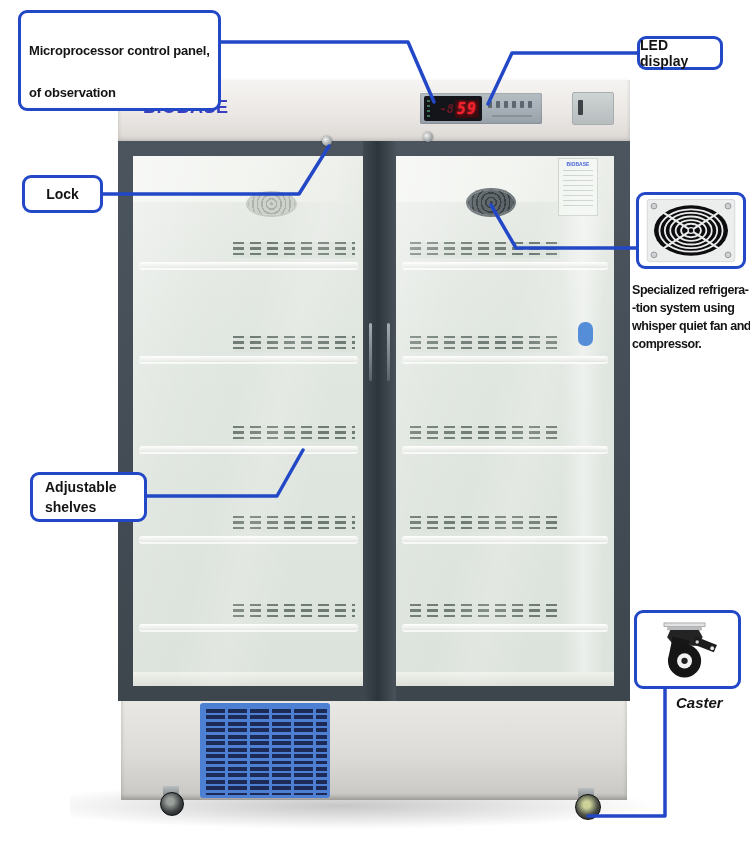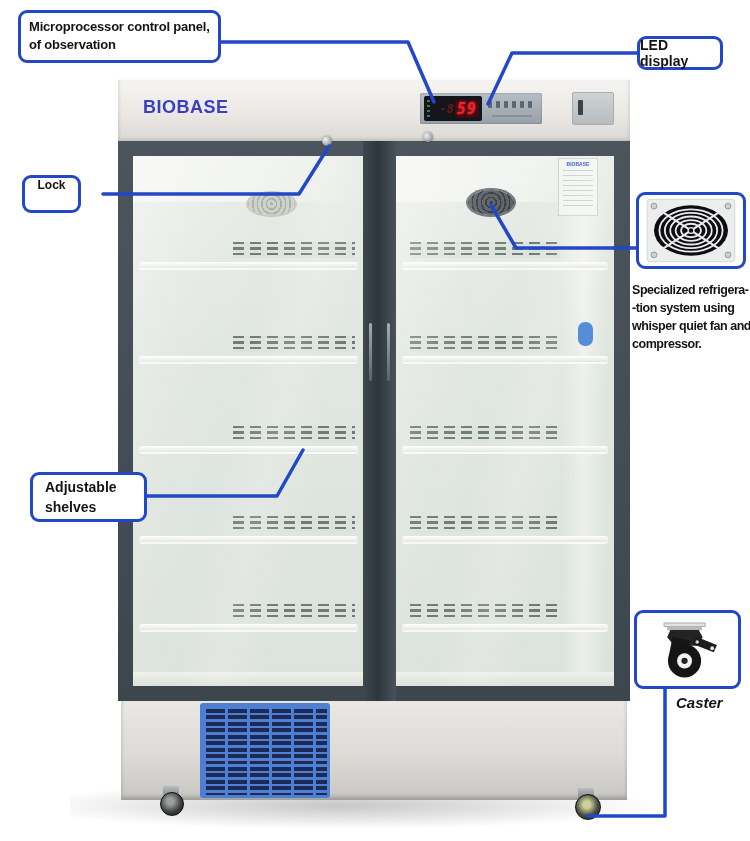--- a/index.html
+++ b/index.html
@@ -98,25 +98,25 @@
 
   
   .connectors{left:0;top:0;pointer-events:none;}
   .connectors polyline{fill:none;stroke:#2247c7;stroke-width:3.5;
     stroke-linecap:round;stroke-linejoin:round;}
 
   
   .callout{position:absolute;background:#fff;border:3px solid #2247c7;border-radius:9px;
     color:#141414;font-weight:700;box-sizing:border-box;}
   .co-micro{left:18px;top:10px;padding:5px 8px;font-size:13px;line-height:1.42;letter-spacing:-.2px;}
-  .co-micro div{white-space:nowrap;}
+  .co-micro div{white-space:nowrap;margin-top:24px;}
   .co-led{left:637px;top:36px;width:86px;height:34px;display:flex;align-items:center;
     justify-content:center;font-size:14px;}
-  .co-lock{left:22px;top:175px;width:59px;height:38px;display:flex;align-items:flex-start;
-    justify-content:center;font-size:12px;}
+  .co-lock{left:22px;top:175px;width:81px;height:38px;display:flex;align-items:center;
+    justify-content:center;font-size:14px;}
   .co-shelves{left:30px;top:472px;width:117px;height:50px;display:flex;flex-direction:column;
     justify-content:center;padding-left:12px;font-size:14px;line-height:1.45;}
   .co-img{display:flex;align-items:center;justify-content:center;padding:3px;}
   .co-fan-box{left:636px;top:192px;width:110px;height:77px;}
   .co-fan-text{left:632px;top:281px;width:120px;font-size:12.5px;font-weight:700;
     line-height:1.45;letter-spacing:-.45px;color:#141414;}
   .co-fan-text div{white-space:nowrap;}
   .co-caster-box{left:634px;top:610px;width:107px;height:79px;}
   .co-caster-label{left:676px;top:694px;font-size:15px;font-weight:700;color:#141414;font-style:italic;}
 </style>

